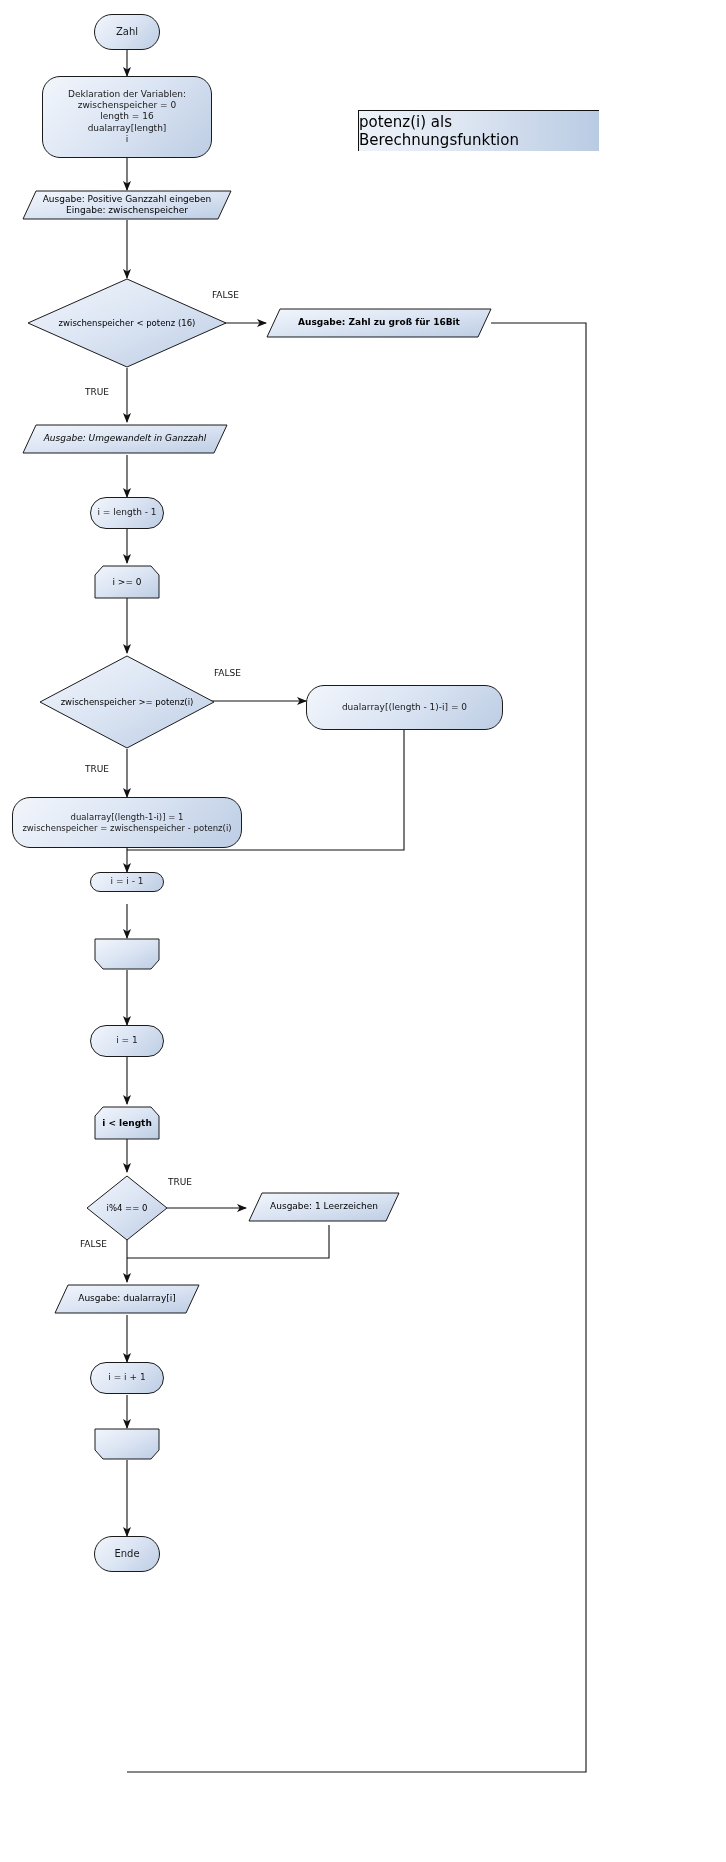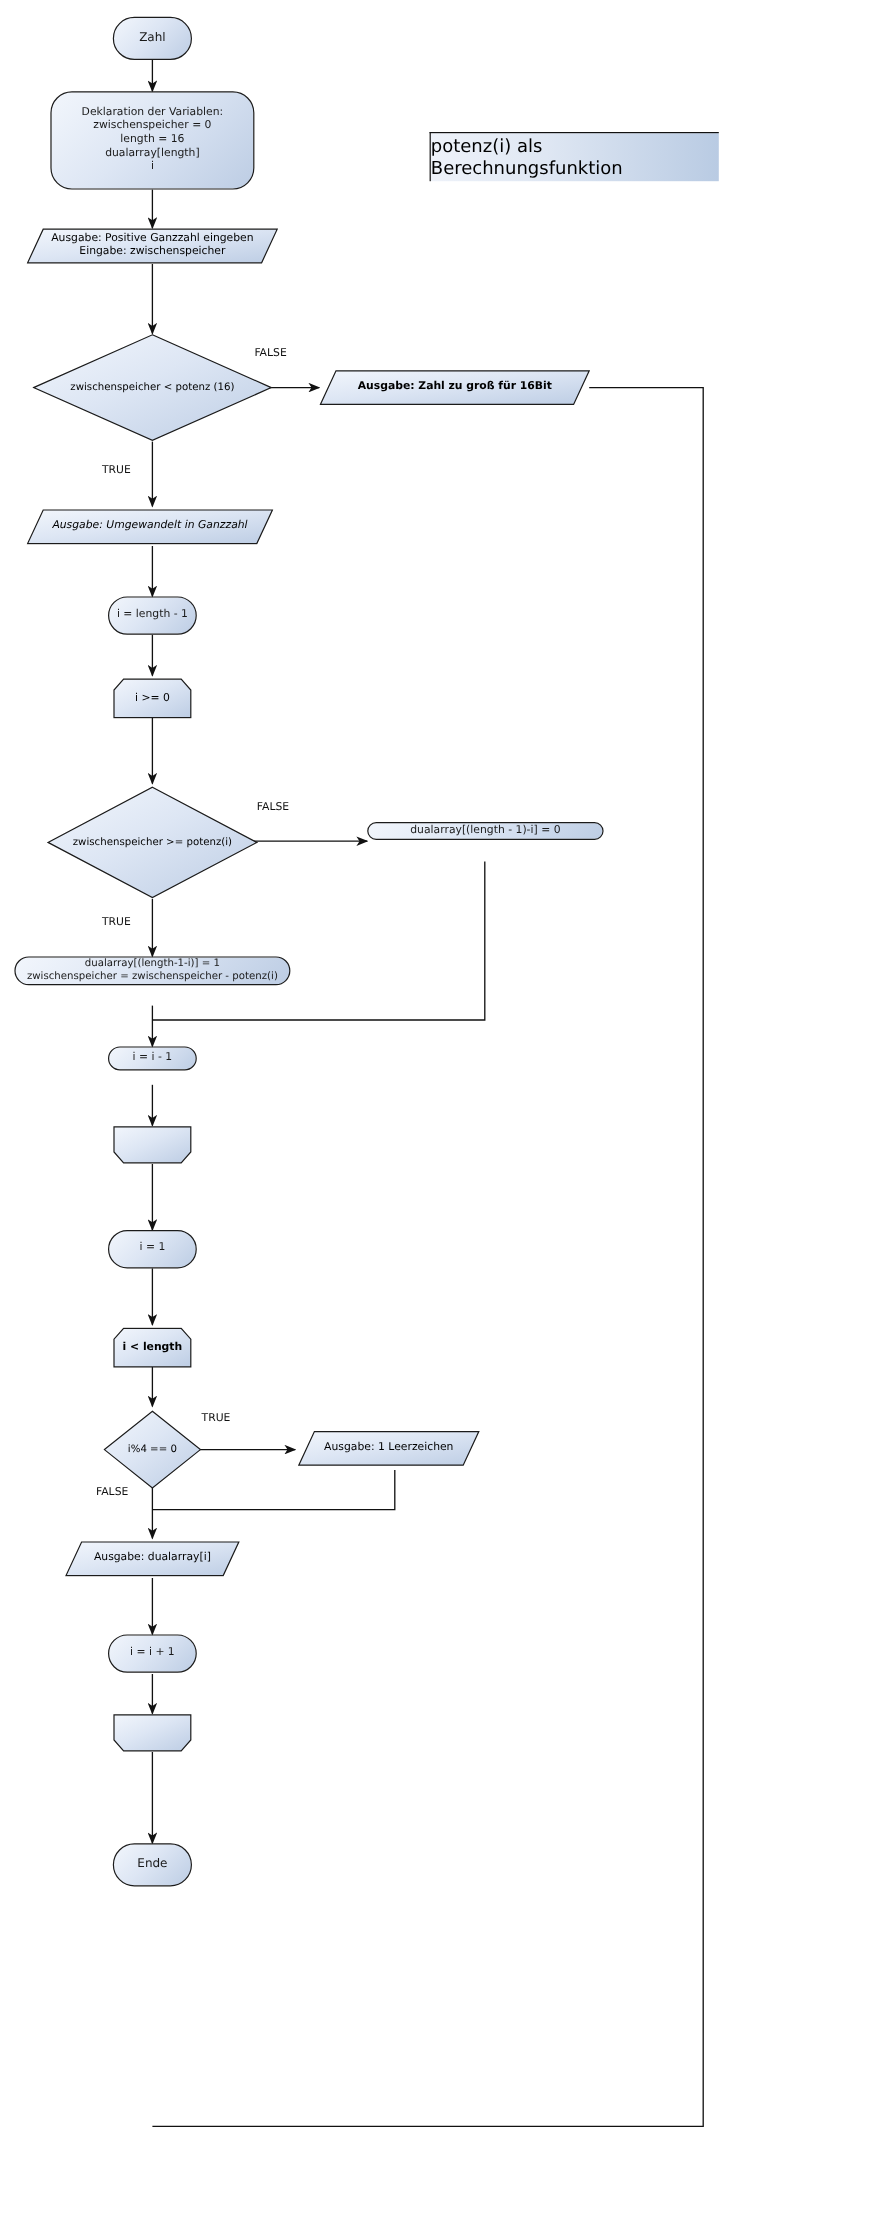--- a/index.html
+++ b/index.html
@@ -178,25 +178,25 @@
   <div class="diamond-wrap" style="left:39px;top:655px;width:176px;height:94px;font-size:8.5px;">
     <svg width="176" height="94" viewBox="0 0 176 94">
       <polygon points="88,1 175,47 88,93 1,47" fill="url(#g2)" stroke="#1b1b1b"></polygon>
     </svg>
     <span class="lbl">zwischenspeicher &gt;= potenz(i)</span>
   </div>
 
   <div class="edge-label" style="left:214px;top:668px;font-size:9px;">FALSE</div>
   <div class="edge-label" style="left:85px;top:764px;font-size:9px;">TRUE</div>
 
-  <div class="node process fill" style="left:306px;top:685px;width:197px;height:15px;font-size:9px;">
+  <div class="node process fill" style="left:306px;top:685px;width:197px;height:45px;font-size:9px;">
     <span class="txt">dualarray[(length - 1)-i] = 0</span>
   </div>
 
-  <div class="node process fill" style="left:12px;top:797px;width:230px;height:24px;font-size:8.5px;">
+  <div class="node process fill" style="left:12px;top:797px;width:230px;height:51px;font-size:8.5px;">
     <span class="txt">dualarray[(length-1-i)] = 1
 zwischenspeicher = zwischenspeicher -  potenz(i)</span>
   </div>
 
   <div class="node process fill" style="left:90px;top:872px;width:74px;height:20px;font-size:9px;">
     <span class="txt">i = i - 1</span>
   </div>
 
   <div class="loop-wrap" style="left:94px;top:938px;width:66px;height:32px;font-size:9px;">
     <svg width="66" height="32" viewBox="0 0 66 32">

